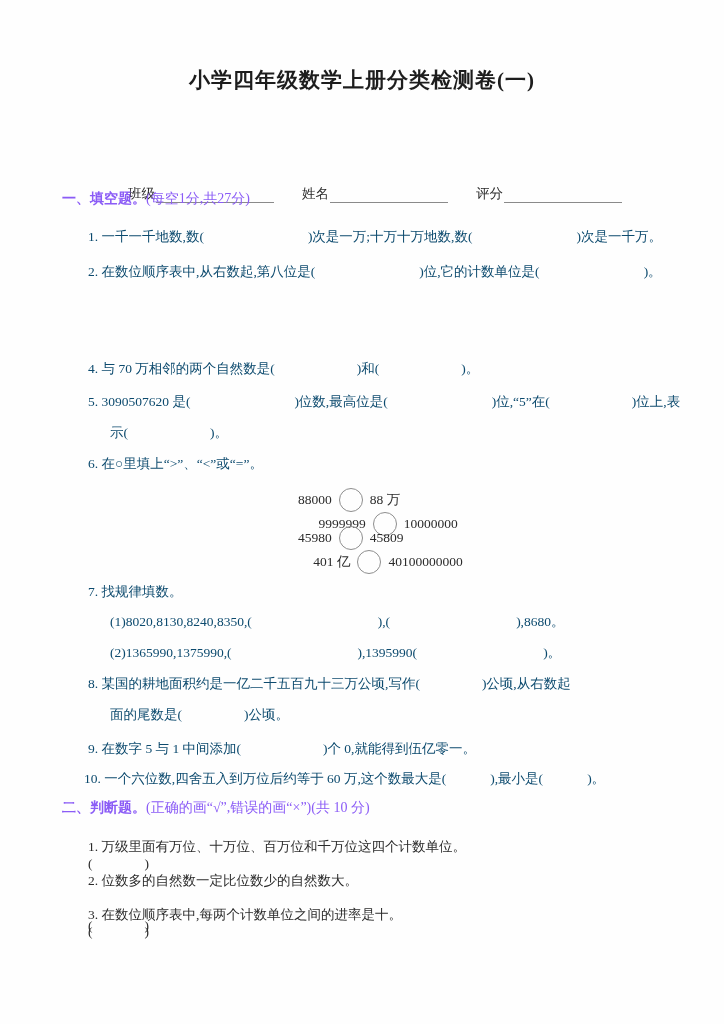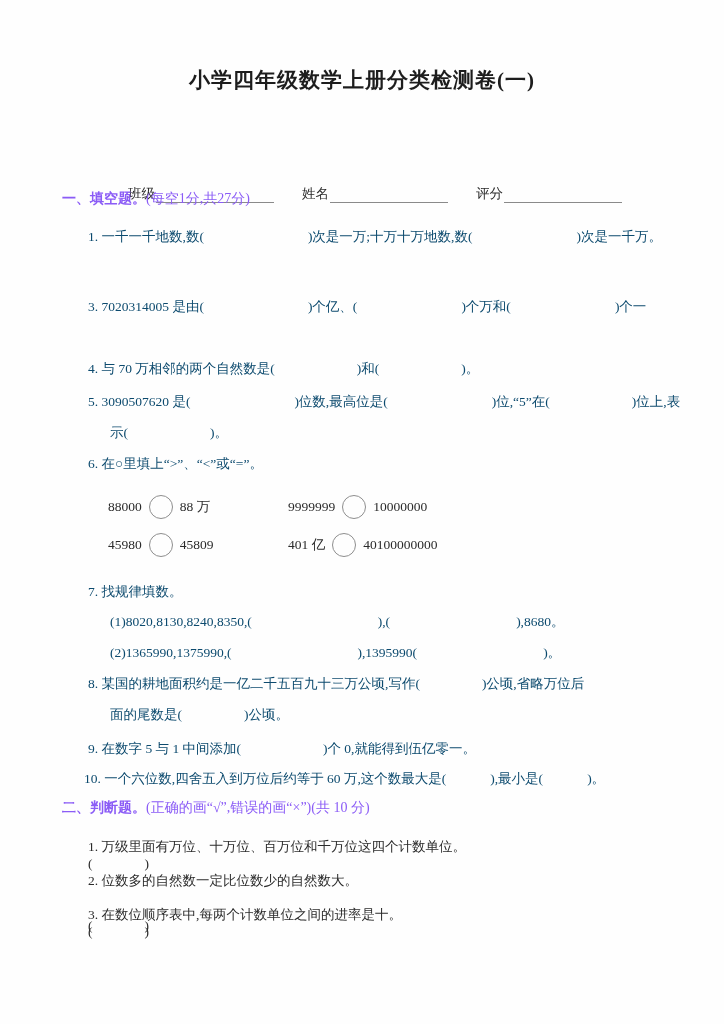--- a/index.html
+++ b/index.html
@@ -112,20 +112,21 @@
   .cmp-grid {
     position: absolute;
     left: 108px;
     top: 488px;
     width: 560px;
   }
   .cmp-row {
     display: flex;
     align-items: center;
     height: 38px;
+    flex-direction: column;
   }
   .cmp-item {
     display: flex;
     align-items: center;
     font-size: 13.5px;
     white-space: nowrap;
   }
   .cmp-item.col1 { width: 180px; }
   .cmp-circle {
     display: inline-block;
@@ -197,27 +198,27 @@
     <span>一、</span><span>填空题。</span><span class="sh-sub">(每空1分,共27分)</span>
   </div>
 
   <div class="q" style="top:228px; left:88px;">
     <span class="q-line">
       <span class="qnum">1.</span>
       <span>一千一千地数,数(</span><span class="blank b-xl"></span><span>)次是一万;十万十万地数,数(</span><span class="blank b-xl"></span><span>)次是一千万。</span>
     </span>
   </div>
 
-
-  <div class="q" style="top:298px; left:88px;">
-    <span class="q-line">
-      <span class="qnum">3.</span>
-      <span>7020314005 是由(</span><span class="blank b-xl"></span><span>)个亿、(</span><span class="blank b-xl"></span><span>)个万和(</span><span class="blank b-xl"></span><span>)个一</span>
-    </span>
-  </div>
+  <div class="q" style="top:263px; left:88px;">
+    <span class="q-line">
+      <span class="qnum">2.</span>
+      <span>在数位顺序表中,从右数起,第八位是(</span><span class="blank b-xl"></span><span>)位,它的计数单位是(</span><span class="blank b-xl"></span><span>)。</span>
+    </span>
+  </div>
+
 
   <div class="q" style="top:360px; left:88px;">
     <span class="q-line">
       <span class="qnum">4.</span>
       <span>与 70 万相邻的两个自然数是(</span><span class="blank b-lg"></span><span>)和(</span><span class="blank b-lg"></span><span>)。</span>
     </span>
   </div>
 
   <div class="q" style="top:393px; left:88px;">
     <span class="q-line">
@@ -278,21 +279,21 @@
   </div>
   <div class="q" style="top:644px; left:110px;">
     <span class="q-line">
       <span>(2)</span><span>1365990,1375990,(</span><span class="blank b-xxl"></span><span>),1395990(</span><span class="blank b-xxl"></span><span>)。</span>
     </span>
   </div>
 
   <div class="q" style="top:675px; left:88px;">
     <span class="q-line">
       <span class="qnum">8.</span>
-      <span>某国的耕地面积约是一亿二千五百九十三万公顷,写作(</span><span class="blank b-md"></span><span>)公顷,省略万位后</span>
+      <span>某国的耕地面积约是一亿二千五百九十三万公顷,写作(</span><span class="blank b-md"></span><span>)公顷,从右数起</span>
     </span>
   </div>
   <div class="q" style="top:706px; left:110px;">
     <span class="q-line">
       <span>面的尾数是(</span><span class="blank b-md"></span><span>)公顷。</span>
     </span>
   </div>
 
   <div class="q" style="top:740px; left:88px;">
     <span class="q-line">

